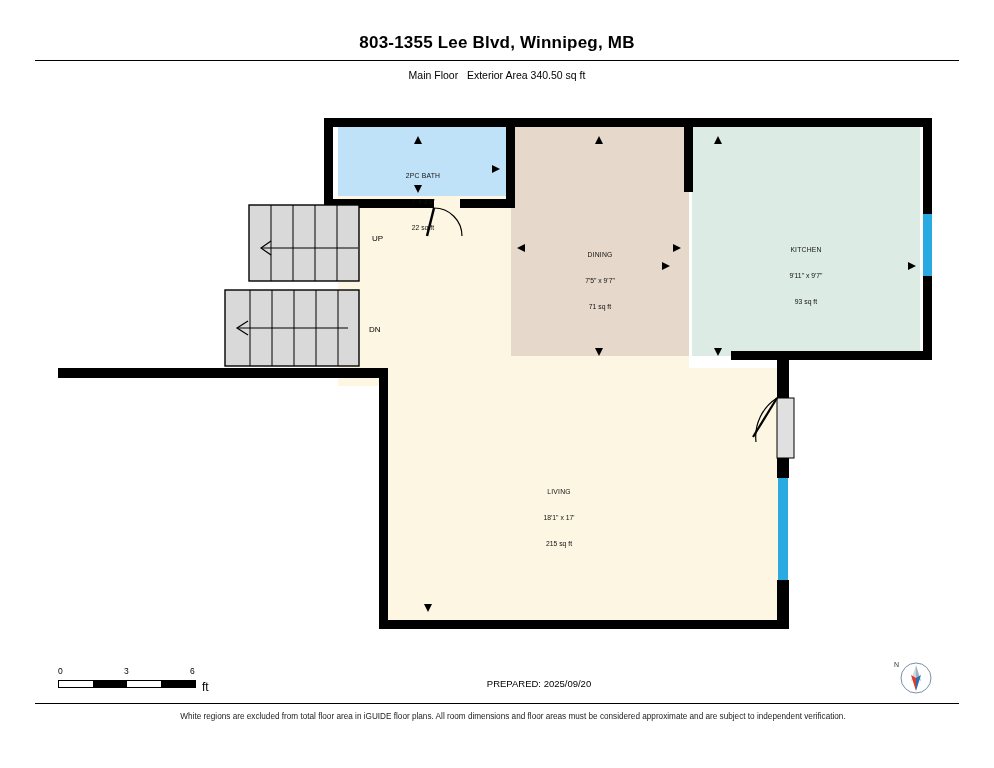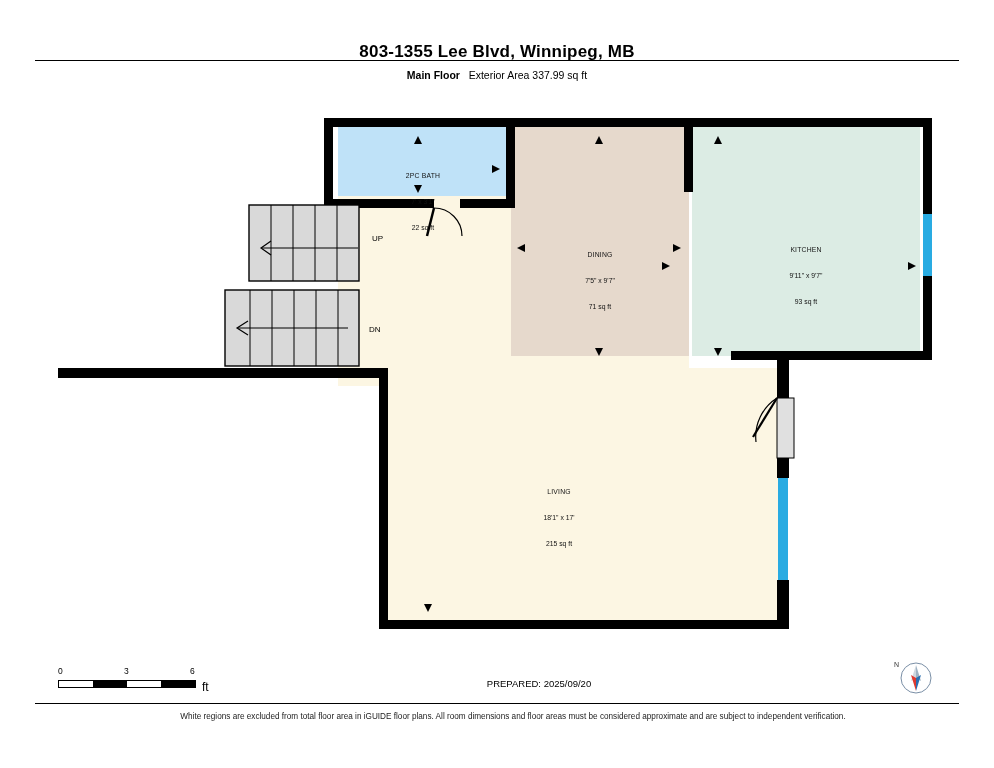--- a/index.html
+++ b/index.html
@@ -12,21 +12,21 @@
     height: 768px;
     font-family: "Liberation Sans", sans-serif;
     color: #000000;
     position: relative;
     overflow: hidden;
   }
 
   
   .title {
     position: absolute;
-    top: 42px;
+    top: 33px;
     left: 0;
     width: 994px;
     text-align: center;
     font-size: 17px;
     font-weight: bold;
     letter-spacing: 0.2px;
   }
   .title-rule {
     position: absolute;
     top: 60px;
@@ -42,21 +42,21 @@
     left: 0;
     width: 994px;
     text-align: center;
     font-size: 10.5px;
   }
   .area-line {
     line-height: 15px;
     white-space: pre;
   }
   .area-label {
-    font-weight: bold;
+    font-weight: normal;
     margin-top: 42px;
   }
 
   
   .plan {
     position: absolute;
     top: 0;
     left: 0;
     width: 994px;
     height: 768px;
@@ -147,21 +147,21 @@
   }
   .roomlabel .rname { font-weight: normal; letter-spacing: 0.2px;}
 </style>
 </head>
 <body>
 
 <div class="title">803-1355 Lee Blvd, Winnipeg, MB</div>
 <div class="title-rule"></div>
 
 <div class="area-block">
-  <div class="area-line"><span class="area-label">Main Floor</span>&nbsp;&nbsp;&nbsp;<span>Exterior Area 337.99 sq ft</span></div>
+  <div class="area-line"><span class="area-label">Main Floor</span>&nbsp;&nbsp;&nbsp;<span>Exterior Area 340.50 sq ft</span></div>
 </div>
 
 <svg class="plan" viewBox="0 0 994 768">
 
   <rect x="338" y="124" width="170" height="78" fill="#bfe2f8"></rect>
 
   <rect x="511" y="124" width="178" height="232" fill="#e6d9cc"></rect>
 
   <rect x="692" y="124" width="228" height="232" fill="#dcece4"></rect>
 

